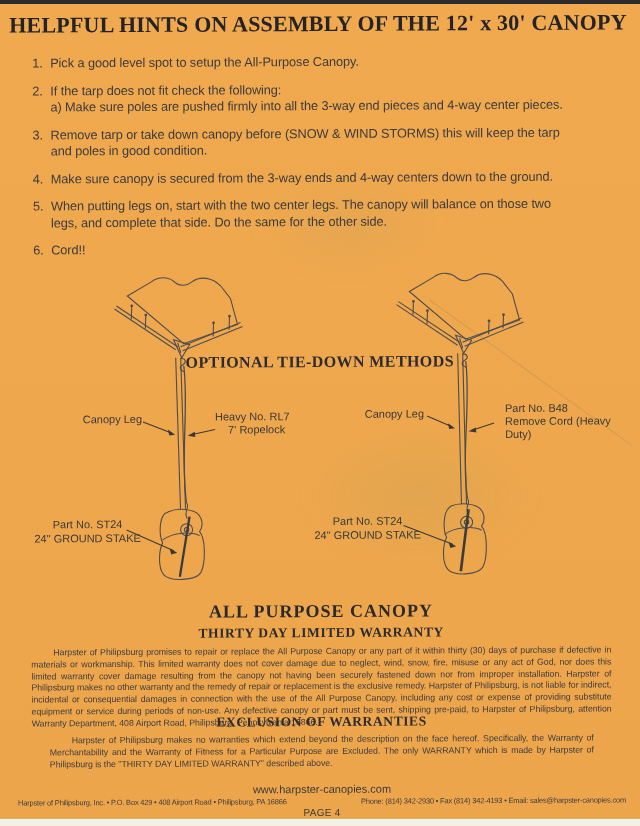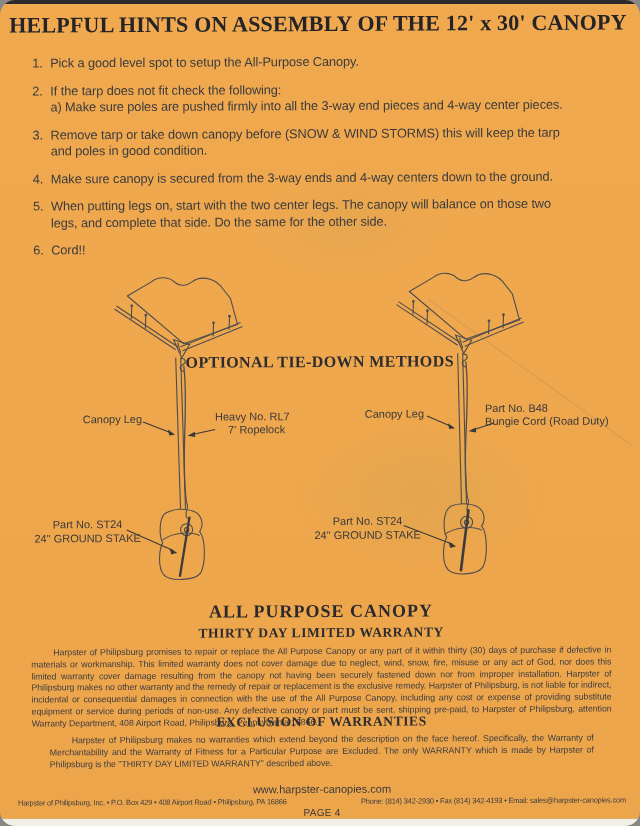--- a/index.html
+++ b/index.html
@@ -1,18 +1,18 @@
 <!DOCTYPE html>
 <html><head>
 <meta charset="utf-8">
 <style>
   html,body{margin:0;padding:0;background:#888;}
   #page{position:relative;width:640px;height:826px;overflow:hidden;
         background:linear-gradient(180deg,#f0a94f 0%,#efa74d 55%,#eda54b 100%);
-        font-family:"Liberation Sans",sans-serif;color:#3a3a3c;border-radius:15px;}
+        font-family:"Liberation Sans",sans-serif;color:#3a3a3c;}
   #scan-inner{position:absolute;inset:0;transform:rotate(-0.3deg);transform-origin:50% 50%;}
   .top-edge{position:absolute;top:0;left:0;right:0;height:4px;background:#2b2b2e;z-index:5;}
   .bottom-edge{position:absolute;bottom:0;left:0;right:0;height:7px;background:#f3f0e8;
                border-top:1px solid #d9b069;z-index:5;}
   
   .smudge{position:absolute;border-radius:50%;filter:blur(6px);pointer-events:none;}
   .smudge.a{left:300px;top:420px;width:240px;height:150px;
             background:radial-gradient(closest-side,rgba(140,155,90,0.14),rgba(140,155,90,0));}
   .smudge.b{left:250px;top:170px;width:200px;height:110px;
             background:radial-gradient(closest-side,rgba(150,150,95,0.10),rgba(150,150,95,0));}
@@ -33,21 +33,21 @@
   .diagram-band svg{position:absolute;top:0;left:0;}
   .dlabel{position:absolute;font-size:11px;color:#38383a;line-height:13px;}
   .dheading{position:absolute;left:180px;top:91px;width:280px;text-align:center;
             font-family:"Liberation Serif",serif;font-weight:bold;font-size:16px;
             letter-spacing:0.4px;color:#2c2c30;}
   .lbl-canopy-left{left:76px;top:150px;width:66px;text-align:right;}
   .lbl-part-left{left:215px;top:148px;}
   .lbl-part-left .l2{margin-left:13px;}
   .lbl-stake-left{left:28px;top:255px;width:118px;text-align:center;line-height:13.5px;}
   .lbl-canopy-right{left:358px;top:146px;width:66px;text-align:right;}
-  .lbl-part-right{left:485px;top:141px;}
+  .lbl-part-right{left:505px;top:141px;}
   .lbl-stake-right{left:308px;top:253px;width:118px;text-align:center;line-height:13.5px;}
 
   .warranty{position:absolute;top:601px;left:0;right:0;text-align:center;}
   .w-title{font-family:"Liberation Serif",serif;font-weight:bold;font-size:18px;
            letter-spacing:1px;color:#29292e;margin:0;}
   .w-sub{font-family:"Liberation Serif",serif;font-weight:bold;font-size:13.5px;
          letter-spacing:0.6px;color:#2c2c30;margin:3px 0 0 0;}
   .w-body{margin:5px 30px 0 30px;text-align:justify;font-size:8.8px;line-height:11.8px;
           letter-spacing:-0.05px;text-indent:22px;color:#3d3d40;}
   .exclusion{position:absolute;top:714px;left:0;right:0;text-align:center;}
@@ -233,21 +233,21 @@
         <div class="l2">7' Ropelock</div>
       </div>
       <div class="dlabel lbl-stake-left">
         <div>Part No. ST24</div>
         <div>24" GROUND STAKE</div>
       </div>
 
       <div class="dlabel lbl-canopy-right">Canopy Leg</div>
       <div class="dlabel lbl-part-right">
         <div>Part No. B48</div>
-        <div>Bungie Cord (Road Duty)</div>
+        <div>Remove Cord (Heavy Duty)</div>
       </div>
       <div class="dlabel lbl-stake-right">
         <div>Part No. ST24</div>
         <div>24" GROUND STAKE</div>
       </div>
     </div>
 
     <div class="warranty">
       <div class="w-title">ALL PURPOSE CANOPY</div>
       <div class="w-sub">THIRTY DAY LIMITED WARRANTY</div>

